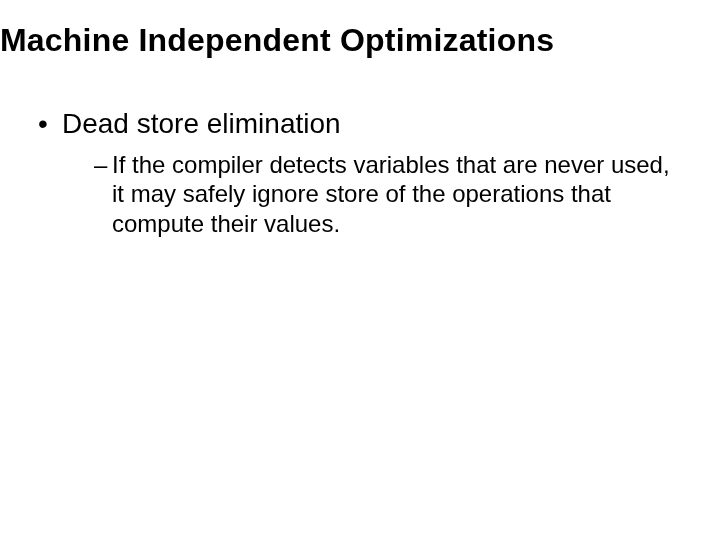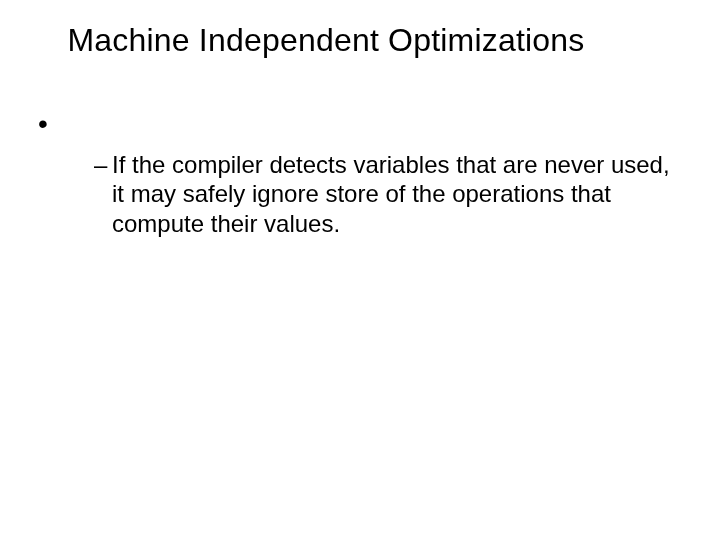--- a/index.html
+++ b/index.html
@@ -15,23 +15,23 @@
     position: relative;
     width: 720px;
     height: 540px;
     box-sizing: border-box;
   }
   .title {
     position: absolute;
     top: 22px;
     left: 0;
     width: 652px;
-    text-align: center;
+    text-align: left;
     font-size: 32px;
-    font-weight: 400;
+    font-weight: 700;
     letter-spacing: 0.2px;
   }
   .body {
     position: absolute;
     top: 108px;
     left: 38px;
     right: 38px;
   }
   .level1 {
     font-size: 28px;
@@ -65,20 +65,21 @@
 <body>
 
 <div class="slide">
 
   <div class="title">Machine Independent Optimizations</div>
 
   <div class="body">
 
     <div class="level1">
       <span class="bullet-dot">•</span>
+      <span>Dead store elimination</span>
     </div>
 
     <div class="level2">
       <span class="dash">–</span>
       <span class="l2-text">If the compiler detects variables that are never used, it may safely ignore store of the operations that compute their values.</span>
     </div>
 
   </div>
 
 </div>

